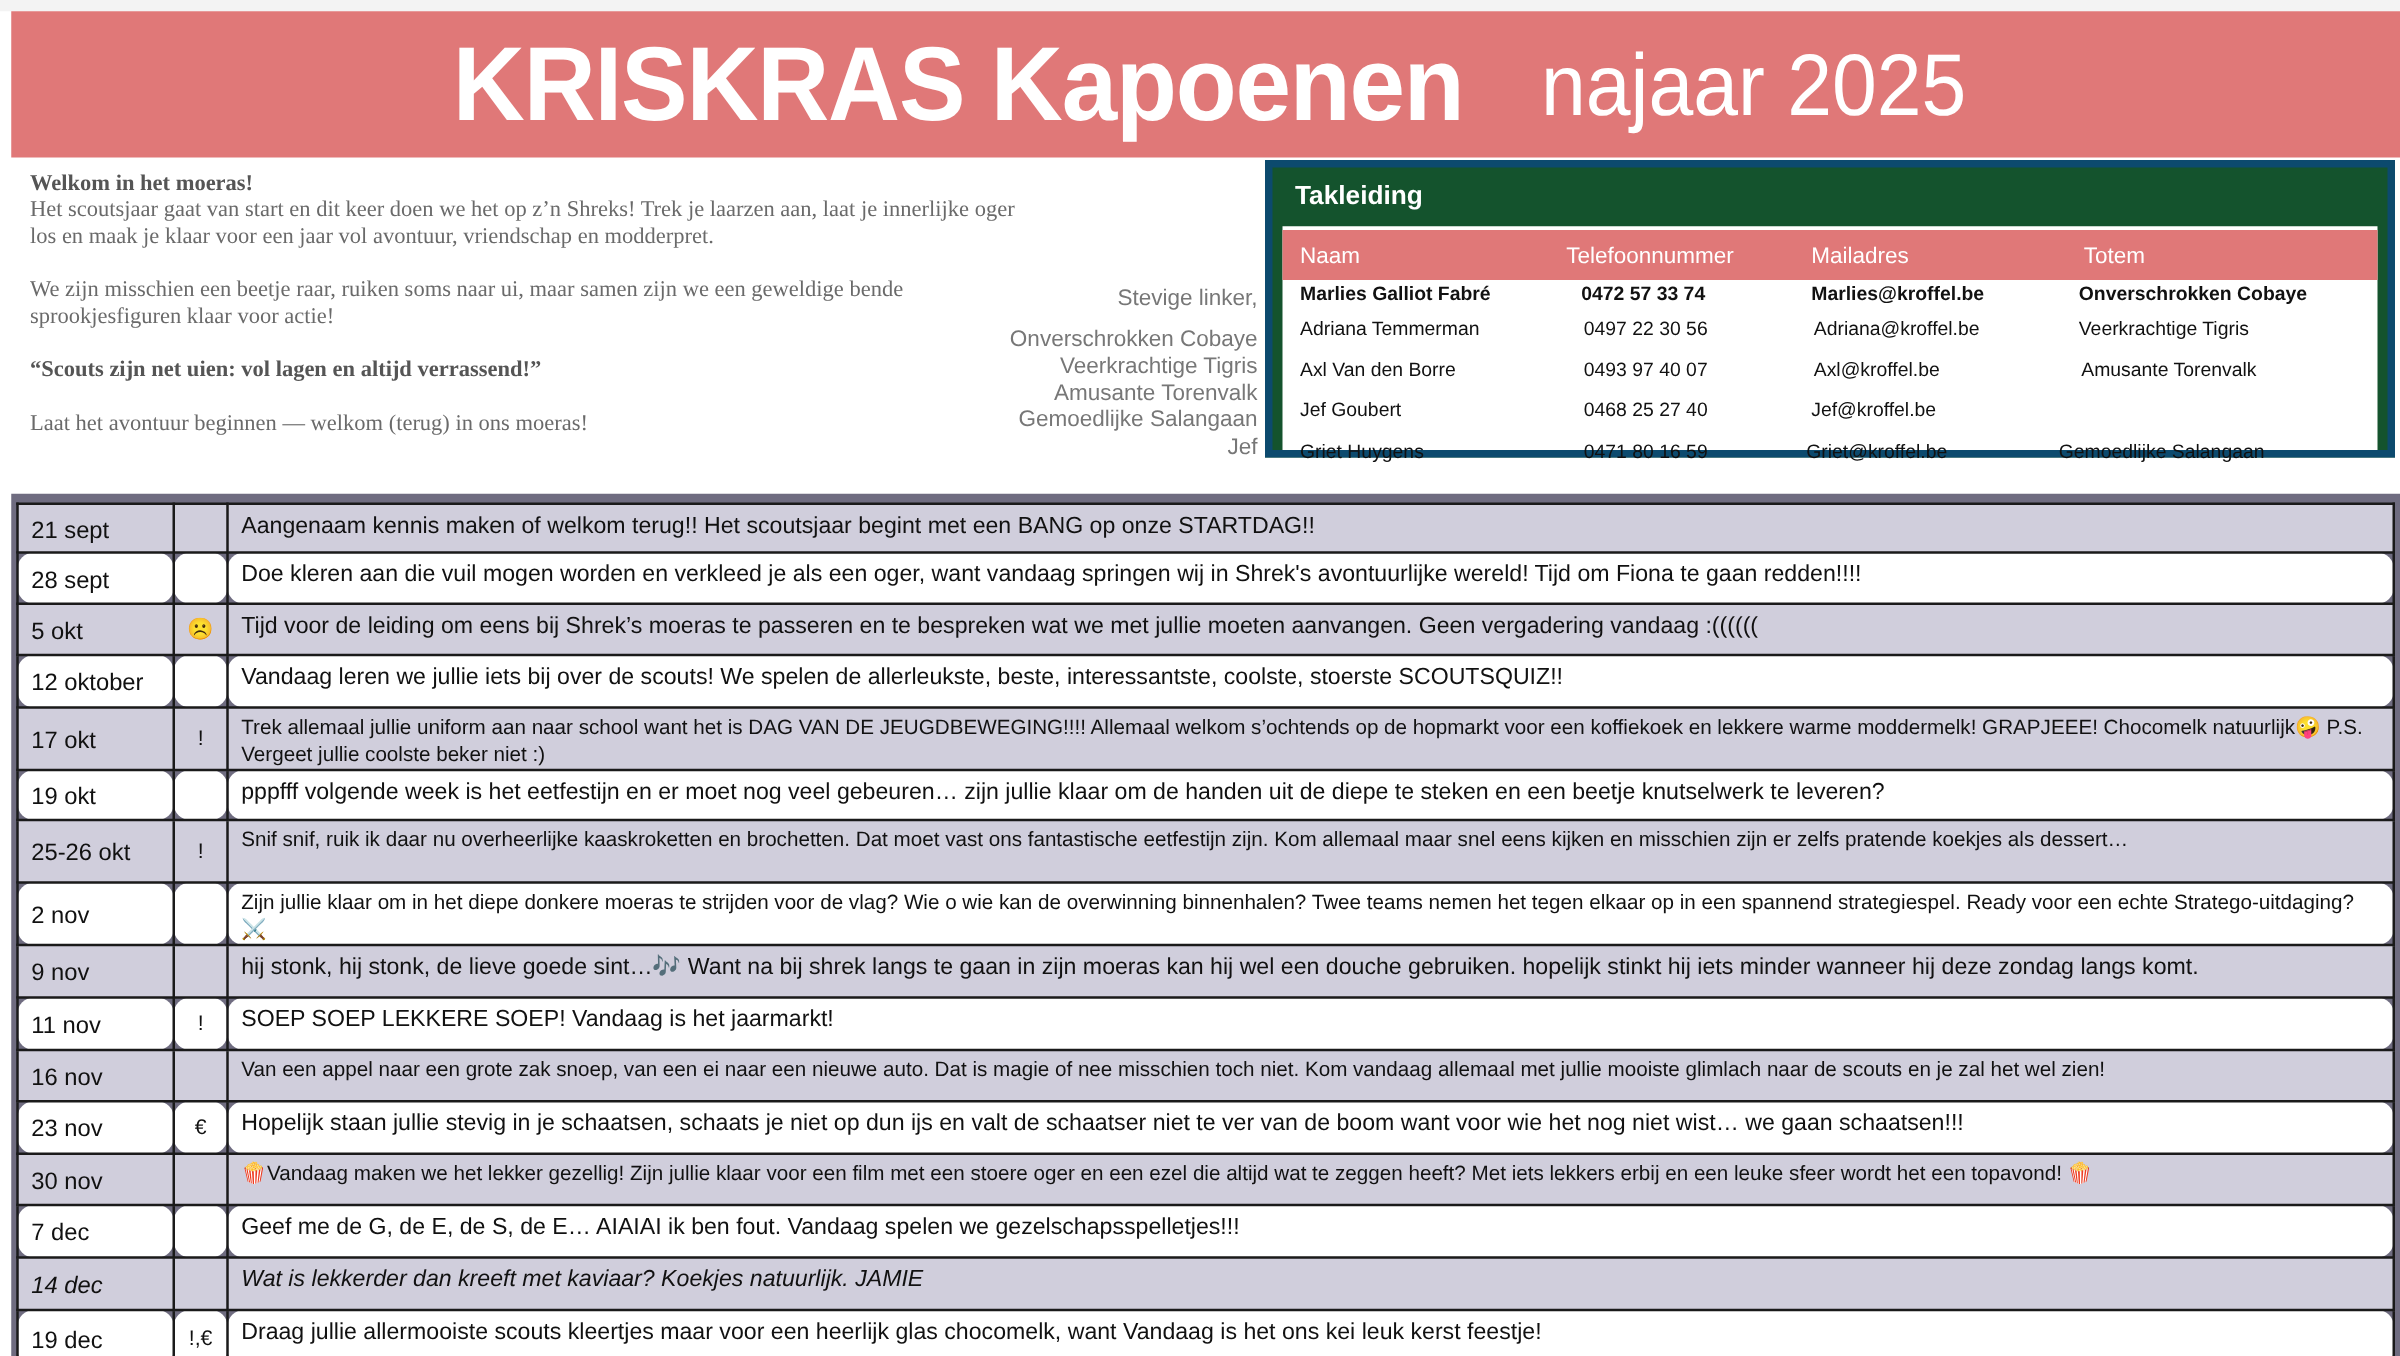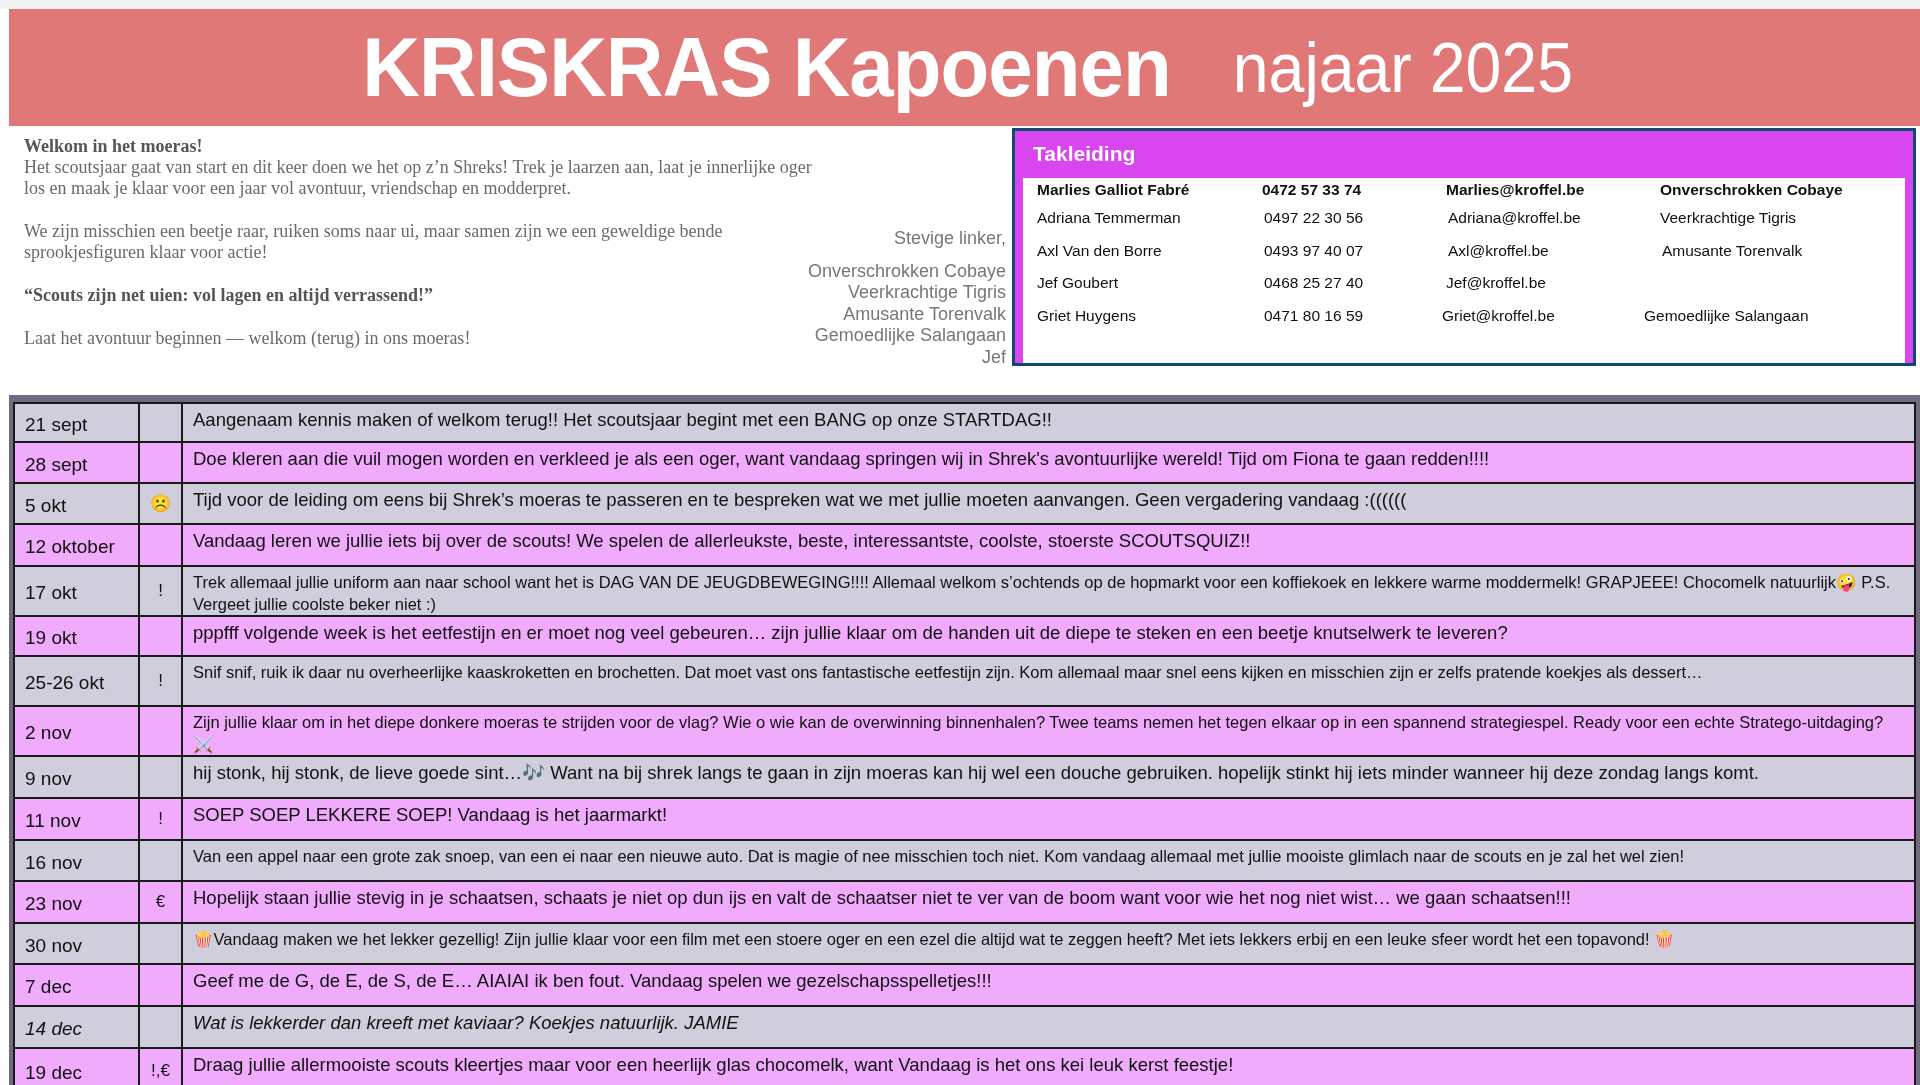--- a/index.html
+++ b/index.html
@@ -26,21 +26,21 @@
   .intro .gap { height:22px; }
   .sign {
     position:absolute; right:914px; top:228px; text-align:right;
     font-size:18px; color:#777; line-height:21.5px;
     font-family:"Liberation Sans", sans-serif;
   }
   .sign .s0 { margin-bottom:11px; }
 
   .lead-box {
     position:absolute; left:1012px; top:128px; width:904px; height:238px;
-    background:#d946ef; border:3px solid #0c4a6e; box-sizing:border-box;
+    background:#14532d; border:6px solid #0c4a6e; box-sizing:border-box;
   }
   .lead-title { color:#fff; font-weight:bold; font-size:21px; padding:11px 0 0 18px; height:44px; box-sizing:border-box; }
   .lead-inner {
     position:absolute; left:8px; top:47px; right:8px; bottom:0px; background:#fff;
   }
   .lead-head {
     display:grid; grid-template-columns:227px 196px 202px 1fr;
     background:#e07878; color:#fff; font-size:18px; height:40px; align-items:center;
     margin:3px 0 0 0;
   }
@@ -52,21 +52,21 @@
 
   .sched-wrap {
     position:absolute; left:9px; top:395px; width:1911px; height:690px; background:#6f6c80;
   }
   .sched {
     position:absolute; left:4px; top:7px; width:1903px;
     border-collapse:collapse; table-layout:fixed;
   }
   .sched td { border:2px solid #1a1a1a; padding:0; vertical-align:top; }
   .sched tr.alt td { background:#d0cedc; }
-  .sched tr.wht td { background:#f0abfc; }
+  .sched tr.wht td { background:#ffffff;border-radius:13px; }
   .c-date { width:120px; font-size:19px; padding:0 0 0 10px !important; vertical-align:middle !important; }
   .c-date span { display:block; margin-top:4px; }
   .c-mark { width:40px; text-align:center; font-size:17px; vertical-align:middle !important; }
   .c-desc { font-size:18.5px; line-height:23px; padding:4px 8px 0 10px !important; }
   .c-desc.small { font-size:16.5px; line-height:22px; }
 </style>
 </head>
 <body>
 
 <div class="top-strip"></div>
@@ -92,20 +92,26 @@
   <div>Onverschrokken Cobaye</div>
   <div>Veerkrachtige Tigris</div>
   <div>Amusante Torenvalk</div>
   <div>Gemoedlijke Salangaan</div>
   <div>Jef</div>
 </div>
 
 <div class="lead-box">
   <div class="lead-title">Takleiding</div>
   <div class="lead-inner">
+    <div class="lead-head">
+      <span>Naam</span>
+      <span>Telefoonnummer</span>
+      <span>Mailadres</span>
+      <span style="padding-left:16px">Totem</span>
+    </div>
     <div class="lead-row bold">
       <span>Marlies Galliot Fabré</span>
       <span style="padding-left:12px">0472 57 33 74</span>
       <span>Marlies@kroffel.be</span>
       <span style="padding-left:12px">Onverschrokken Cobaye</span>
     </div>
     <div class="lead-row">
       <span>Adriana Temmerman</span>
       <span style="padding-left:14px">0497 22 30 56</span>
       <span style="padding-left:2px">Adriana@kroffel.be</span>

